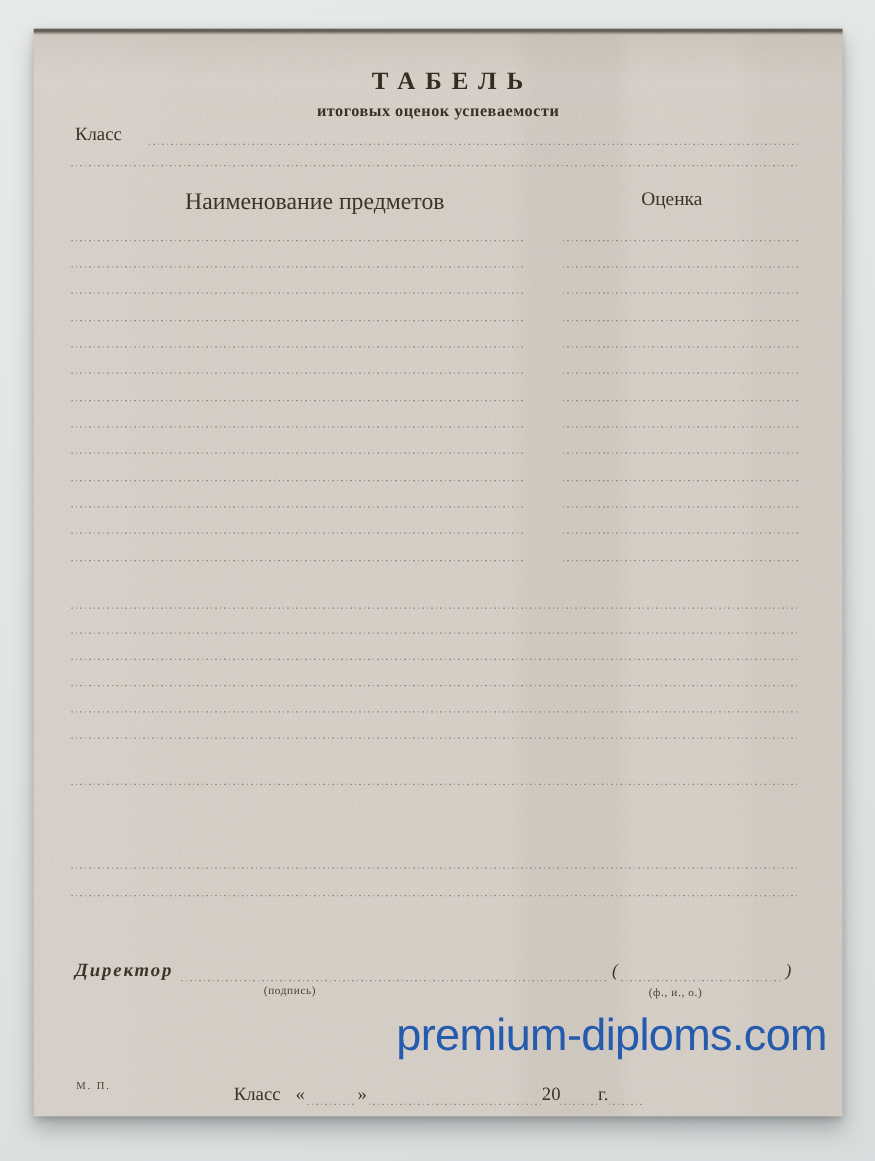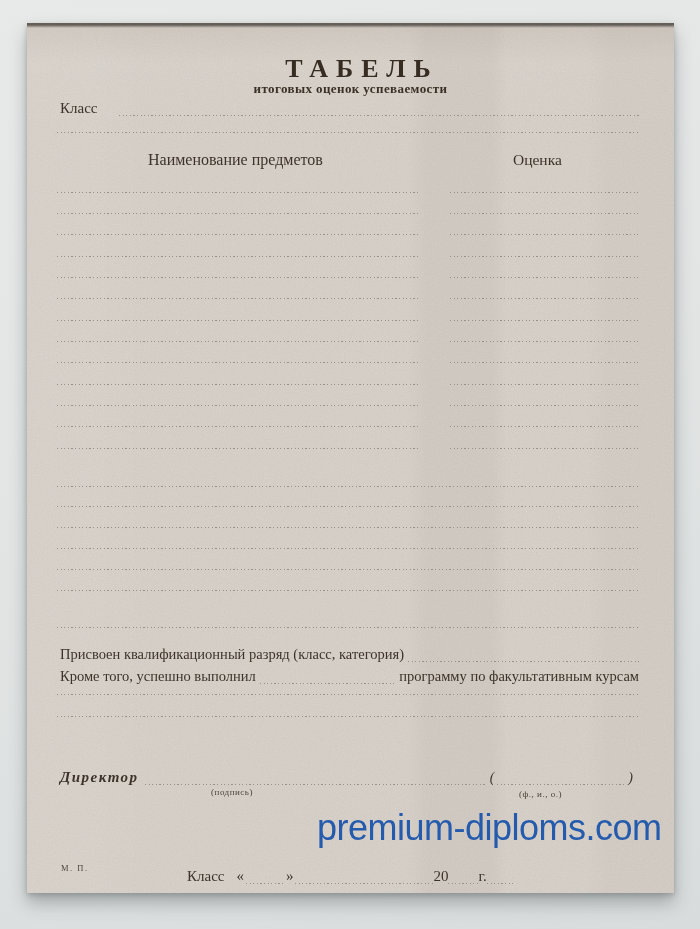--- a/index.html
+++ b/index.html
@@ -24,21 +24,21 @@
   }
   .paper::before{ 
     content:""; position:absolute; left:0; right:0; top:0; height:5px;
     background:linear-gradient(180deg,#5e5a55 0 2px,#8b847c 3px,rgba(139,132,124,0) 100%);
   }
   .grain{ position:absolute; inset:0; width:100%; height:100%; pointer-events:none; }
 
   .abs{ position:absolute; }
   .center{ left:0; right:0; text-align:center; }
 
-  .doc-title{ top:31px; font-size:26px; font-weight:bold; letter-spacing:8px; color:#362c22; padding-left:23px;}
+  .doc-title{ top:31px; font-size:20px; font-weight:bold; letter-spacing:8px; color:#362c22; padding-left:23px;}
   .doc-subtitle{ top:58px; font-size:13px; font-weight:bold; letter-spacing:.4px; color:#3a3026;}
 
   .flexrow{ display:flex; align-items:flex-end; }
   .flexrow > span{ line-height:1.05; white-space:nowrap; }
 
   .dots,.dotfill{
     height:6px; align-self:flex-end;
     background-image:repeating-linear-gradient(90deg,#99908a 0 1.2px,rgba(0,0,0,0) 1.2px 3.6px);
     background-repeat:no-repeat; background-position:0 100%; background-size:100% 1.4px;
   }
@@ -47,21 +47,21 @@
   .rule{ position:absolute; left:30px; right:35px; height:2px;
     background-image:repeating-linear-gradient(90deg,#99908a 0 1.2px,rgba(0,0,0,0) 1.2px 3.6px);
     background-repeat:no-repeat; background-position:0 100%; background-size:100% 1.4px;
   }
 
   .class-row{ top:78px; left:33px; right:34px; font-size:15px;gap:16px; }
   .class-row .label{ margin-right:6px; }
   .profile-caption{ top:93px; font-size:9.5px; color:#4c4238; letter-spacing:.3px; }
   .rule-class{ top:108px; }
 
-  .subjects-header{ left:121px; top:128px; font-size:16px;text-align:right; }
+  .subjects-header{ left:121px; top:128px; font-size:19px;text-align:right; }
   .grade-header{ left:486px; top:128px; font-size:15.5px; }
 
   .trow{ position:absolute; left:30px; right:35px; height:2px; }
   .trow .seg-left{ position:absolute; left:0; width:363px; height:2px;
     background-image:repeating-linear-gradient(90deg,#99908a 0 1.2px,rgba(0,0,0,0) 1.2px 3.6px);
     background-repeat:no-repeat; background-position:0 100%; background-size:100% 1.4px; }
   .trow .seg-right{ position:absolute; left:393px; right:0; height:2px;
     background-image:repeating-linear-gradient(90deg,#99908a 0 1.2px,rgba(0,0,0,0) 1.2px 3.6px);
     background-repeat:no-repeat; background-position:0 100%; background-size:100% 1.4px; }
   .xline{ position:absolute; left:30px; right:35px; height:2px;
@@ -180,30 +180,21 @@
         <div class="xline" style="top: 462px;"></div>
         <div class="xline" style="top: 482.8px;"></div>
         <div class="xline" style="top: 503.6px;"></div>
         <div class="xline" style="top: 524.4px;"></div>
         <div class="xline" style="top: 545.2px;"></div>
         <div class="xline" style="top: 566px;"></div>
       </div>
 
     <div class="rule rule-a"></div>
 
-    <div class="abs flexrow qual-row">
-      <span class="text">Присвоен квалификационный разряд (класс, категория)</span>
-      <span class="dotfill"></span>
-    </div>
-
-    <div class="abs flexrow additional-row">
-      <span>Кроме того, успешно выполнил</span>
-      <span class="dotfill gap"></span>
-      <span>программу по факультативным курсам</span>
-    </div>
+
     <div class="rule rule-b"></div>
     <div class="rule rule-c"></div>
 
     <div class="abs flexrow director-row">
       <span class="label">Директор</span>
       <span class="dotfill"></span>
       <span class="paren">(</span>
       <span class="dots fio-dots"></span>
       <span class="paren">)</span>
     </div>

